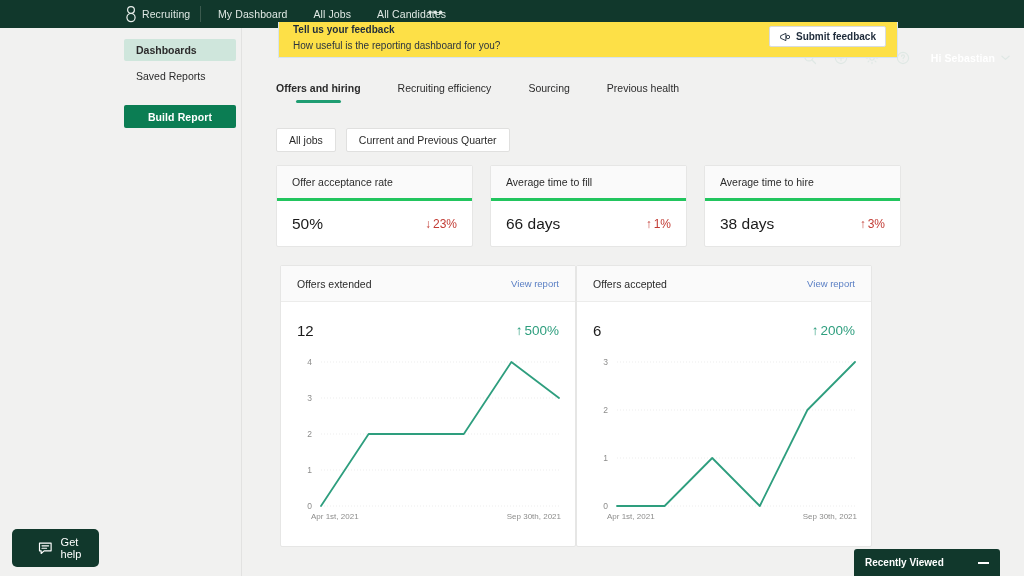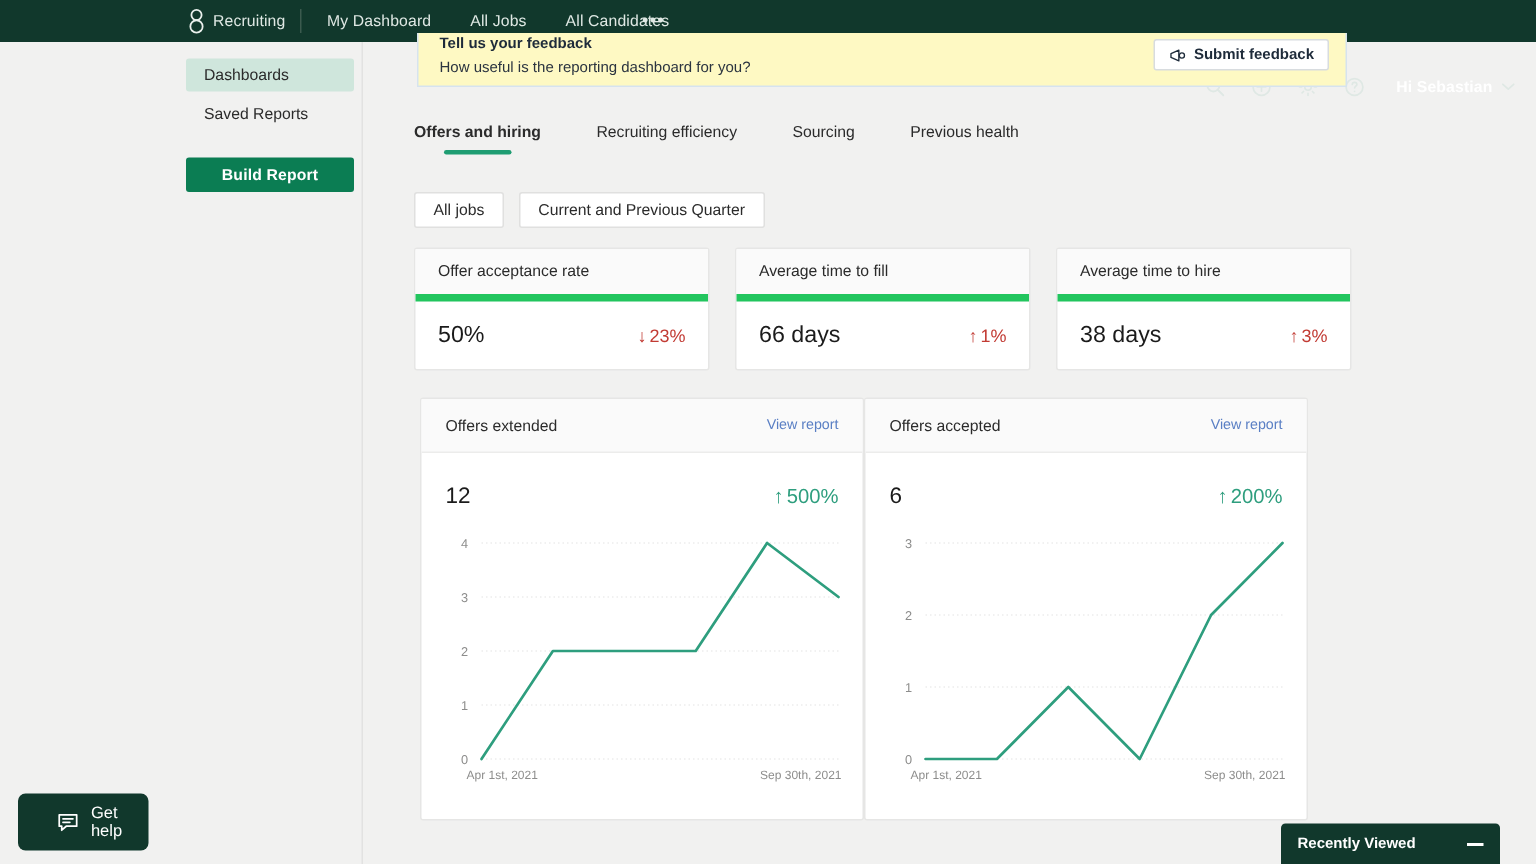--- a/index.html
+++ b/index.html
@@ -24,36 +24,36 @@
   .nav-link { font-size: 10.5px; color: #dfe8e4; letter-spacing: .1px; cursor: pointer; white-space: nowrap; }
   .nav-more { position: absolute; left: 428px; top: 8px; font-size: 12px; color: #dfe8e4; letter-spacing: 1px; line-height: 10px; }
   .nav-right { position: absolute; right: 14px; top: 0; height: 28px; display: flex; align-items: center; gap: 16px; margin-top: 44px; }
   .nav-icon { width: 15px; height: 15px; color: #dfe8e4; display: flex; align-items: center; justify-content: center; cursor: pointer; }
   .nav-user { font-size: 10.5px; color: #ffffff; font-weight: bold; letter-spacing: .1px; display: flex; align-items: center; gap: 6px; cursor: pointer; margin-left: 4px; }
 
   
   .sidebar { position: absolute; left: 118px; top: 28px; width: 124px; height: 548px; background: #f1f1f0; }
   .side-item { height: 22px; margin: 0 6px; padding: 0 12px; display: flex; align-items: center;
     font-size: 10.5px; color: #2b2b2b; border-radius: 2px; cursor: pointer; white-space: nowrap; }
-  .side-item.active { background: #cfe6dc; font-weight: normal; }
+  .side-item.active { background: #cfe6dc; font-weight: bold; }
   .side-spacer { height: 11px; }
   .build-btn { margin: 18px 6px 0 6px; height: 23px; background: #0b7d53; color: #ffffff;
     font-size: 10.5px; font-weight: bold; display: flex; align-items: center; justify-content: center;
     border-radius: 2px; cursor: pointer; letter-spacing: .1px; }
 
   
   .side-divider { position: absolute; left: 241px; top: 28px; width: 1px; height: 548px; background: #e2e2e1; }
 
   
   .main { position: absolute; left: 242px; top: 28px; width: 782px; height: 548px; }
 
   
   .feedback {
     position: absolute; left: 36px; top: -6px; width: 620px; height: 36px;
-    background: #fef9c3; border: 1px solid #d6e3ef; border-top: none;
+    background: #fde047; border: 1px solid #d6e3ef; border-top: none;
     display: flex; align-items: flex-start; padding: 2px 12px 0 14px;
   }
   .fb-title { font-size: 10px; font-weight: bold; color: #1e2b3a; }
   .fb-sub { font-size: 10px; color: #2b3440; margin-top: 5px; }
   .fb-btn { position: absolute; right: 11px; top: 4px; background: #ffffff; border: 1px solid #d8dcdf;
     height: 21px; padding: 0 9px; display: flex; align-items: center; gap: 5px;
     font-size: 10px; font-weight: bold; color: #1e2b3a; border-radius: 2px; cursor: pointer; }
 
   
   .tabs { position: absolute; left: 34px; top: 54px; display: flex; gap: 0; }
@@ -64,21 +64,21 @@
     height: 3px; background: #1f9d72; border-radius: 2px; }
 
   
   .filters { position: absolute; left: 34px; top: 100px; display: flex; gap: 10px; }
   .chip { background: #ffffff; border: 1px solid #e0e0df; height: 24px; padding: 0 12px;
     display: flex; align-items: center; font-size: 10.5px; color: #2b2b2b; border-radius: 2px; cursor: pointer; white-space: nowrap; }
 
   
   .kpis { position: absolute; left: 34px; top: 137px; display: flex; gap: 17px; }
   .kpi { width: 197px; background: #ffffff; border: 1px solid #e6e6e5; border-radius: 2px; }
-  .kpi-head { height: 35px; background: #fafafa; border-bottom: 5px solid #22c55e;
+  .kpi-head { height: 35px; background: #fafafa; border-bottom: 3px solid #22c55e;
     display: flex; align-items: center; padding: 0 15px; font-size: 10.5px; color: #2b2b2b; }
   .kpi-body { height: 45px; display: flex; align-items: center; justify-content: space-between; padding: 0 15px; }
   .kpi-val { font-size: 15.5px; color: #1b1b1b; }
   .kpi-delta { font-size: 12px; color: #c23b34; display: flex; align-items: center; gap: 2px; }
 
   
   .charts { position: absolute; left: 38px; top: 237px; display: flex; }
   .chart-card { width: 296px; height: 282px; background: #ffffff; border: 1px solid #e6e6e5; border-radius: 2px; }
   .chart-head { height: 36px; background: #fafafa; border-bottom: 1px solid #ececeb;
     display: flex; align-items: center; justify-content: space-between; padding: 0 16px; }

